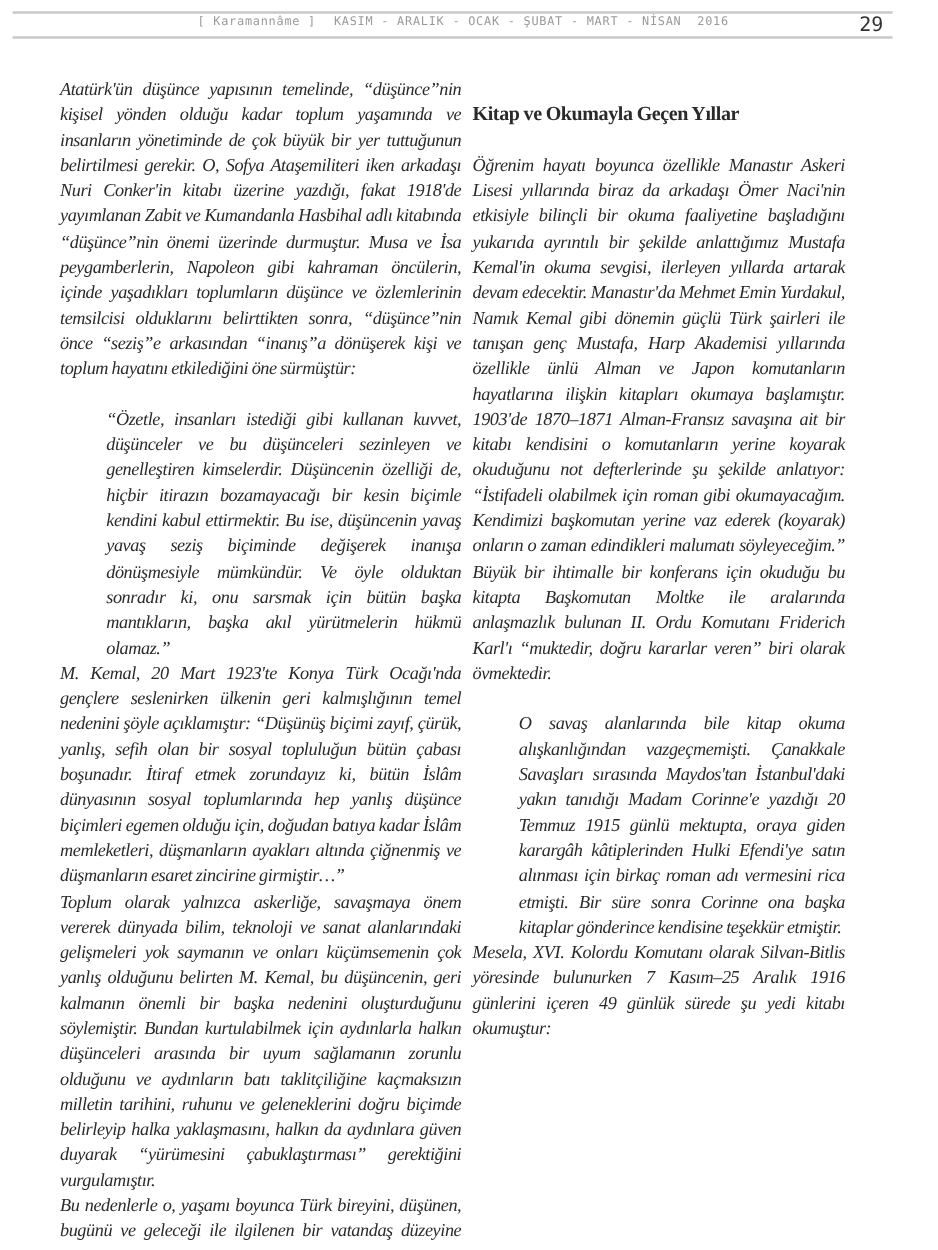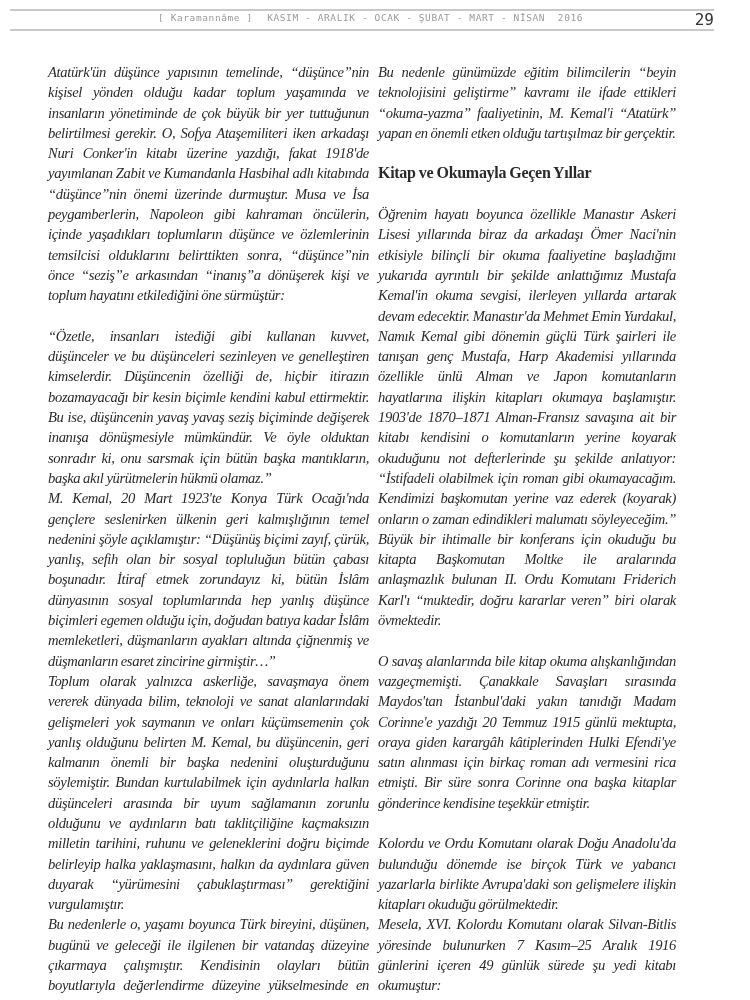--- a/index.html
+++ b/index.html
@@ -7,32 +7,32 @@
   .header-rule { position: absolute; left: 10px; width: 704px; height: 2px; background: #c9c9c9; }
   .header-rule.top { top: 9px; }
   .header-rule.bottom { top: 29px; }
   .running-head {
     position: absolute; top: 12px; left: 148px;
     font-family: "DejaVu Sans Mono", monospace; font-size: 9.5px; letter-spacing: 0.6px;
     color: #9a9a9a; white-space: nowrap; margin-left: 10px;
   }
   .running-head .sep { margin: 0 4px; }
   .page-number {
-    position: absolute; top: 10px; left: 680px; width: 34px; text-align: right;
+    position: absolute; top: 10px; left: 680px; width: 34px; text-align: center;
     font-family: "DejaVu Sans Mono", monospace; font-size: 16px; color: #333;
   }
   .column {
     position: absolute; top: 62px;
     font-family: "Liberation Serif", serif; font-size: 14.6px; line-height: 20.3px;
     color: #2a2a2a; letter-spacing: -0.35px; word-spacing: -0.5px;
   }
   .column.left { left: 48px; width: 321px; }
   .column.right { left: 378px; width: 298px; }
   .column p { margin: 0; text-align: justify; font-style: italic; }
-  .column p.gap { margin-top: 20.3px; }
+  .column p.gap { margin-top: 20.3px; margin-left: 37px; }
   .column h3 {
     margin: 20.3px 0 20.3px 0; font-size: 16px; font-weight: bold; line-height: 20.3px;
     letter-spacing: -0.3px;
   }
 </style>
 </head>
 <body>
 
 <div>
   <div class="header-rule top"></div>
@@ -45,21 +45,19 @@
 
   <div class="column left">
     <p>Atatürk'ün düşünce yapısının temelinde, “düşünce”nin kişisel yönden olduğu kadar toplum yaşamında ve insanların yönetiminde de çok büyük bir yer tuttuğunun belirtilmesi gerekir. O, Sofya Ataşemiliteri iken arkadaşı Nuri Conker'in kitabı üzerine yazdığı, fakat 1918'de yayımlanan Zabit ve Kumandanla Hasbihal adlı kitabında “düşünce”nin önemi üzerinde durmuştur. Musa ve İsa peygamberlerin, Napoleon gibi kahraman öncülerin, içinde yaşadıkları toplumların düşünce ve özlemlerinin temsilcisi olduklarını belirttikten sonra, “düşünce”nin önce “seziş”e arkasından “inanış”a dönüşerek kişi ve toplum hayatını etkilediğini öne sürmüştür:</p>
     <p class="gap">“Özetle, insanları istediği gibi kullanan kuvvet, düşünceler ve bu düşünceleri sezinleyen ve genelleştiren kimselerdir. Düşüncenin özelliği de, hiçbir itirazın bozamayacağı bir kesin biçimle kendini kabul ettirmektir. Bu ise, düşüncenin yavaş yavaş seziş biçiminde değişerek inanışa dönüşmesiyle mümkündür. Ve öyle olduktan sonradır ki, onu sarsmak için bütün başka mantıkların, başka akıl yürütmelerin hükmü olamaz.”</p>
     <p>M. Kemal, 20 Mart 1923'te Konya Türk Ocağı'nda gençlere seslenirken ülkenin geri kalmışlığının temel nedenini şöyle açıklamıştır: “Düşünüş biçimi zayıf, çürük, yanlış, sefih olan bir sosyal topluluğun bütün çabası boşunadır. İtiraf etmek zorundayız ki, bütün İslâm dünyasının sosyal toplumlarında hep yanlış düşünce biçimleri egemen olduğu için, doğudan batıya kadar İslâm memleketleri, düşmanların ayakları altında çiğnenmiş ve düşmanların esaret zincirine girmiştir…”</p>
     <p>Toplum olarak yalnızca askerliğe, savaşmaya önem vererek dünyada bilim, teknoloji ve sanat alanlarındaki gelişmeleri yok saymanın ve onları küçümsemenin çok yanlış olduğunu belirten M. Kemal, bu düşüncenin, geri kalmanın önemli bir başka nedenini oluşturduğunu söylemiştir. Bundan kurtulabilmek için aydınlarla halkın düşünceleri arasında bir uyum sağlamanın zorunlu olduğunu ve aydınların batı taklitçiliğine kaçmaksızın milletin tarihini, ruhunu ve geleneklerini doğru biçimde belirleyip halka yaklaşmasını, halkın da aydınlara güven duyarak “yürümesini çabuklaştırması” gerektiğini vurgulamıştır.</p>
     <p>Bu nedenlerle o, yaşamı boyunca Türk bireyini, düşünen, bugünü ve geleceği ile ilgilenen bir vatandaş düzeyine çıkarmaya çalışmıştır. Kendisinin olayları bütün boyutlarıyla değerlendirme düzeyine yükselmesinde en büyük etken de, (diğer etkenlerle birlikte) düşünürler, yazarlar ve kitaplar olmuştu. Onun Manastır Askeri Lisesi'nden başlayarak son günlerine kadar devam eden tutku derecesindeki okuma sevgisi artık günlük bir alışkanlık haline gelmiştir. Özel kütüphanesi, anı defterlerine yazdığı notlar ve yaptığı kitap siparişleri bunu somut olarak göstermektedir.</p>
   </div>
 
   <div class="column right">
-    <p>Bu nedenle günümüzde eğitim bilimcilerin “beyin teknolojisini geliştirme” kavramı ile ifade ettikleri “okuma-yazma” faaliyetinin, M. Kemal'i “Atatürk” yapan en önemli etken olduğu tartışılmaz bir gerçektir.</p>
     <h3>Kitap ve Okumayla Geçen Yıllar</h3>
     <p>Öğrenim hayatı boyunca özellikle Manastır Askeri Lisesi yıllarında biraz da arkadaşı Ömer Naci'nin etkisiyle bilinçli bir okuma faaliyetine başladığını yukarıda ayrıntılı bir şekilde anlattığımız Mustafa Kemal'in okuma sevgisi, ilerleyen yıllarda artarak devam edecektir. Manastır'da Mehmet Emin Yurdakul, Namık Kemal gibi dönemin güçlü Türk şairleri ile tanışan genç Mustafa, Harp Akademisi yıllarında özellikle ünlü Alman ve Japon komutanların hayatlarına ilişkin kitapları okumaya başlamıştır. 1903'de 1870–1871 Alman-Fransız savaşına ait bir kitabı kendisini o komutanların yerine koyarak okuduğunu not defterlerinde şu şekilde anlatıyor: “İstifadeli olabilmek için roman gibi okumayacağım. Kendimizi başkomutan yerine vaz ederek (koyarak) onların o zaman edindikleri malumatı söyleyeceğim.” Büyük bir ihtimalle bir konferans için okuduğu bu kitapta Başkomutan Moltke ile aralarında anlaşmazlık bulunan II. Ordu Komutanı Friderich Karl'ı “muktedir, doğru kararlar veren” biri olarak övmektedir.</p>
     <p class="gap">O savaş alanlarında bile kitap okuma alışkanlığından vazgeçmemişti. Çanakkale Savaşları sırasında Maydos'tan İstanbul'daki yakın tanıdığı Madam Corinne'e yazdığı 20 Temmuz 1915 günlü mektupta, oraya giden karargâh kâtiplerinden Hulki Efendi'ye satın alınması için birkaç roman adı vermesini rica etmişti. Bir süre sonra Corinne ona başka kitaplar gönderince kendisine teşekkür etmiştir.</p>
-    <p class="gap">Kolordu ve Ordu Komutanı olarak Doğu Anadolu'da bulunduğu dönemde ise birçok Türk ve yabancı yazarlarla birlikte Avrupa'daki son gelişmelere ilişkin kitapları okuduğu görülmektedir.</p>
     <p>Mesela, XVI. Kolordu Komutanı olarak Silvan-Bitlis yöresinde bulunurken 7 Kasım–25 Aralık 1916 günlerini içeren 49 günlük sürede şu yedi kitabı okumuştur:</p>
 
   </div>
 </div>
 
 </body></html>

